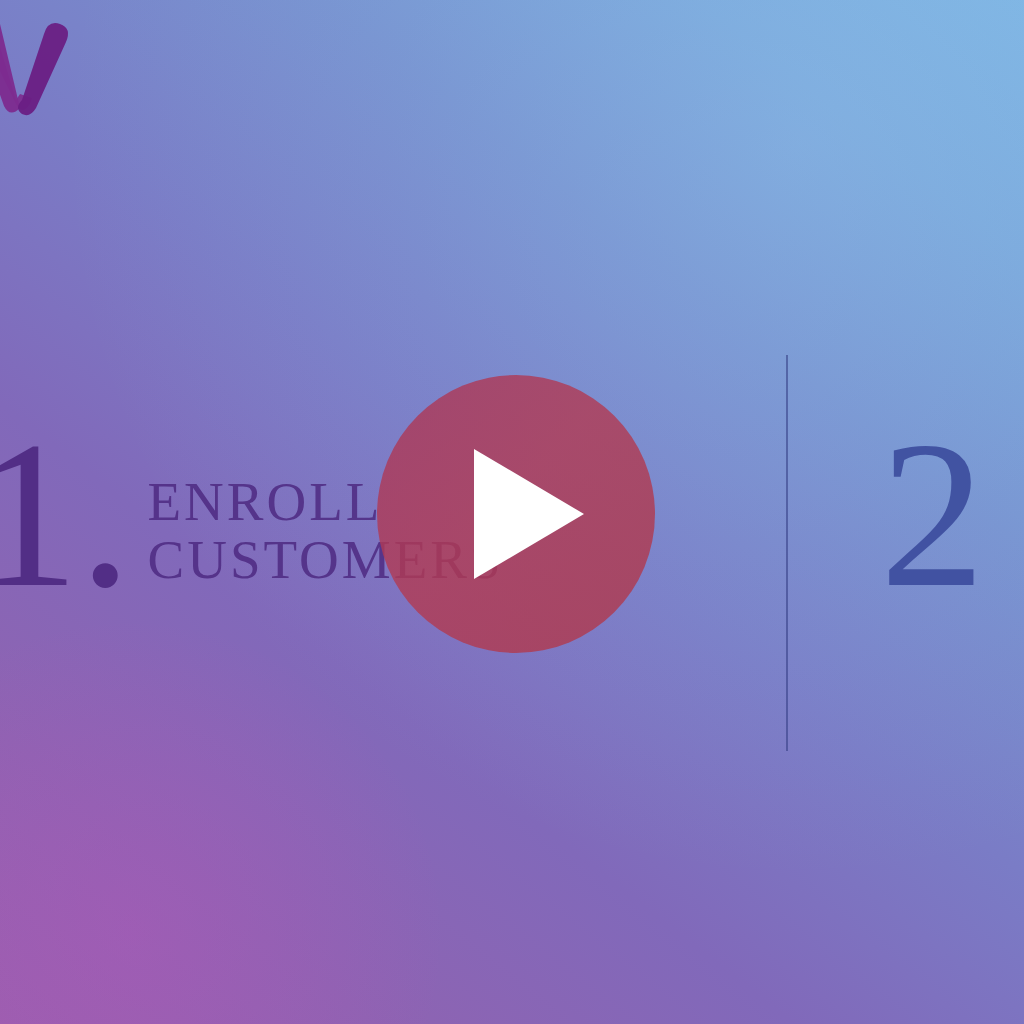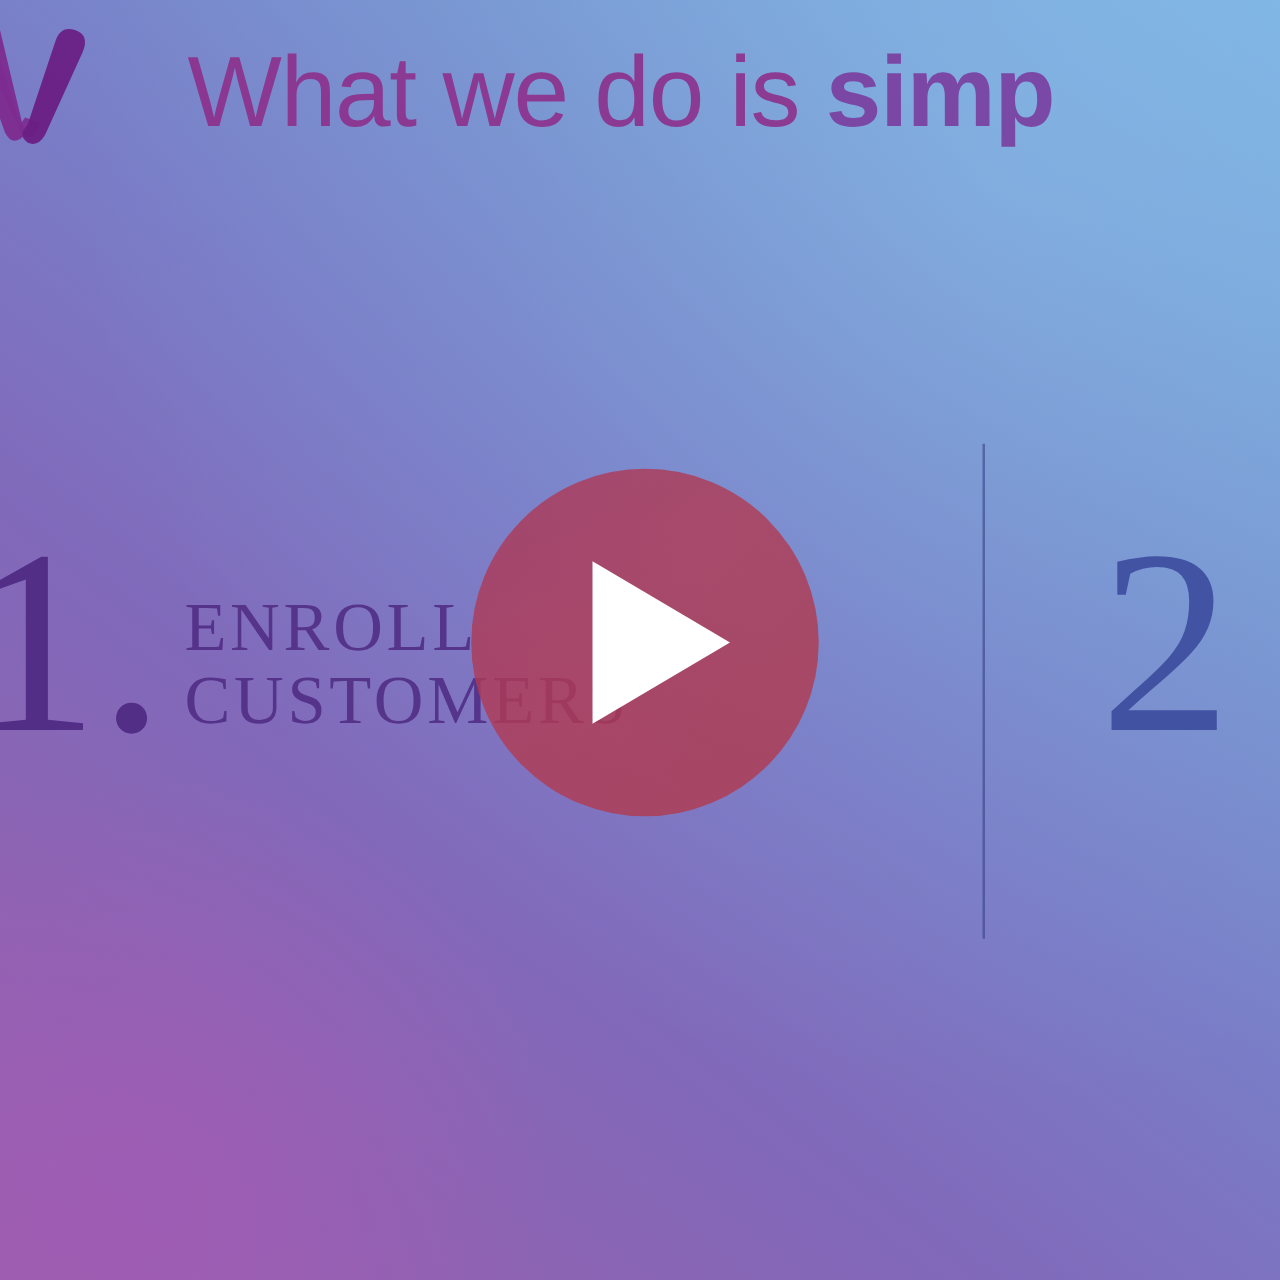--- a/index.html
+++ b/index.html
@@ -167,21 +167,20 @@
 
   <div id="logo">
     <svg width="120" height="118" viewBox="0 0 120 118">
       <path d="M8 14 L46 92 Q52 104 60 92 L62 86 L50 82 L46 88 L22 8 Z" fill="#7d2b8f" opacity="0.92"></path>
       <path d="M16 6 Q4 2 6 16 L34 94 Q40 106 50 96 L30 12 Q26 2 16 6 Z" fill="#7d2b8f" opacity="0.95"></path>
       <path d="M52 88 Q44 96 52 102 Q60 106 66 96 L96 30 Q102 16 90 12 Q78 8 74 22 Z" fill="#6a1f84" opacity="0.95"></path>
     </svg>
     <div id="logo-wordmark">TER.</div>
   </div>
 
-  <div id="heading"><span>What we do is </span><span class="bold">simp</span></div>
 
   <div id="steps">
 
     <div class="step" id="step-1">
       <div class="step-number">1.</div>
       <div class="step-label">
         <div>ENROLL</div>
         <div>CUSTOMERS</div>
       </div>
     </div>

